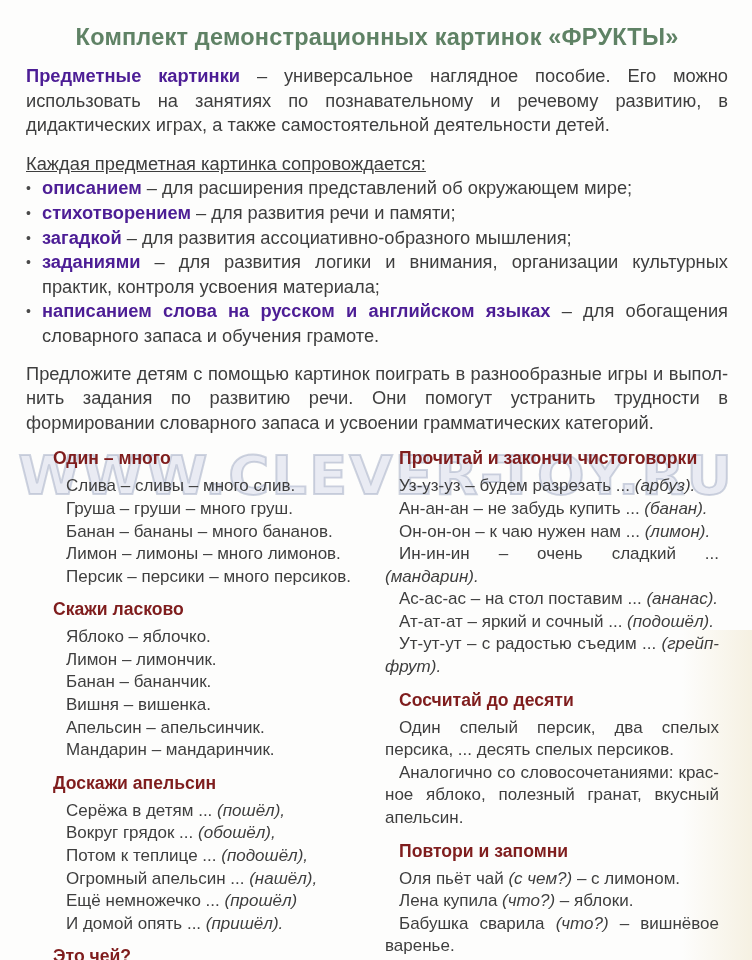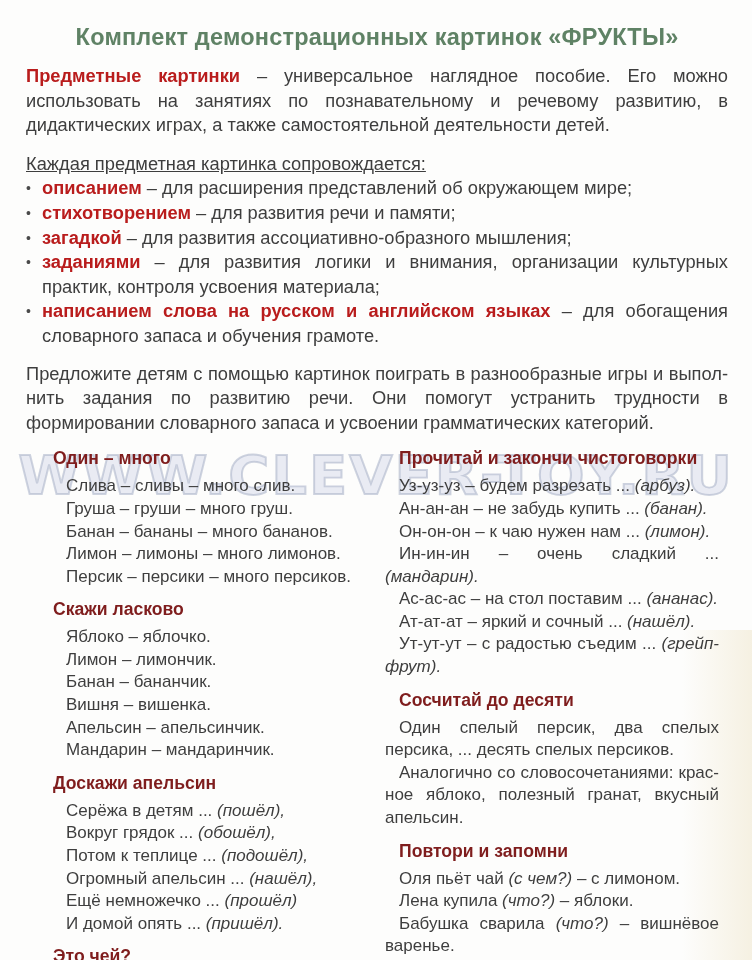--- a/index.html
+++ b/index.html
@@ -18,21 +18,21 @@
     color:rgba(229,232,241,.85);-webkit-text-stroke:2px rgba(168,176,199,.55);
     transform:scaleY(.94);z-index:1;pointer-events:none;
   }
   .title{
     text-align:center;font-size:23.5px;font-weight:700;color:#5f8265;
     margin:4px 0 13px;letter-spacing:.2px;
   }
   p{margin:0;}
   .body-par{font-size:18.3px;line-height:24.6px;text-align:justify;}
   .intro{margin-bottom:14px;}
-  b{font-weight:700;color:#b91c1c;}
+  b{font-weight:700;color:#4c1d95;}
   .accompany-head{font-size:18.3px;line-height:24.6px;text-decoration:underline;}
   .bullets p{font-size:18.3px;line-height:24.6px;text-align:justify;
     padding-left:16px;text-indent:-16px;}
   .blt{display:inline-block;width:16px;text-indent:0;font-size:14px;vertical-align:1px;color:#4a4a4a;}
   .suggest{margin-top:13px;}
   .cols{display:flex;margin-top:11px;}
   .lc{width:352px;padding-left:27px;box-sizing:border-box;flex:none;}
   .rc{width:334px;margin-left:7px;flex:none;}
   h3.h{font-size:17.6px;font-weight:700;color:#7f1d1d;margin:11px 0 6px;line-height:21px;}
   .lc h3.h:first-of-type, .rc h3.h:first-of-type{margin-top:2px;}
@@ -133,21 +133,21 @@
             <p class="para"><span>Уз-уз-уз – будем разрезать ... </span><i>(арбуз).</i><span></span></p>
 
             <p class="para"><span>Ан-ан-ан – не забудь купить ... </span><i>(банан).</i><span></span></p>
 
             <p class="para"><span>Он-он-он – к чаю нужен нам ... </span><i>(лимон).</i><span></span></p>
 
             <p class="para"><span>Ин-ин-ин – очень сладкий ... </span><i>(мандарин).</i><span></span></p>
 
             <p class="para"><span>Ас-ас-ас – на стол поставим ... </span><i>(ананас).</i><span></span></p>
 
-            <p class="para"><span>Ат-ат-ат – яркий и сочный ... </span><i>(нашёл).</i><span></span></p>
+            <p class="para"><span>Ат-ат-ат – яркий и сочный ... </span><i>(подошёл).</i><span></span></p>
 
             <p class="para"><span>Ут-ут-ут – с радостью съедим ... </span><i>(грейп­фрут).</i><span></span></p>
           </div>
 
         <h3 class="h">Сосчитай до десяти</h3>
         <div>
 
             <p class="para"><span>Один спелый персик, два спелых персика, ... десять спелых персиков.</span><i></i><span></span></p>
 
             <p class="para"><span>Аналогично со словосочетаниями: крас­ное яблоко, полезный гранат, вкусный апель­син.</span><i></i><span></span></p>

